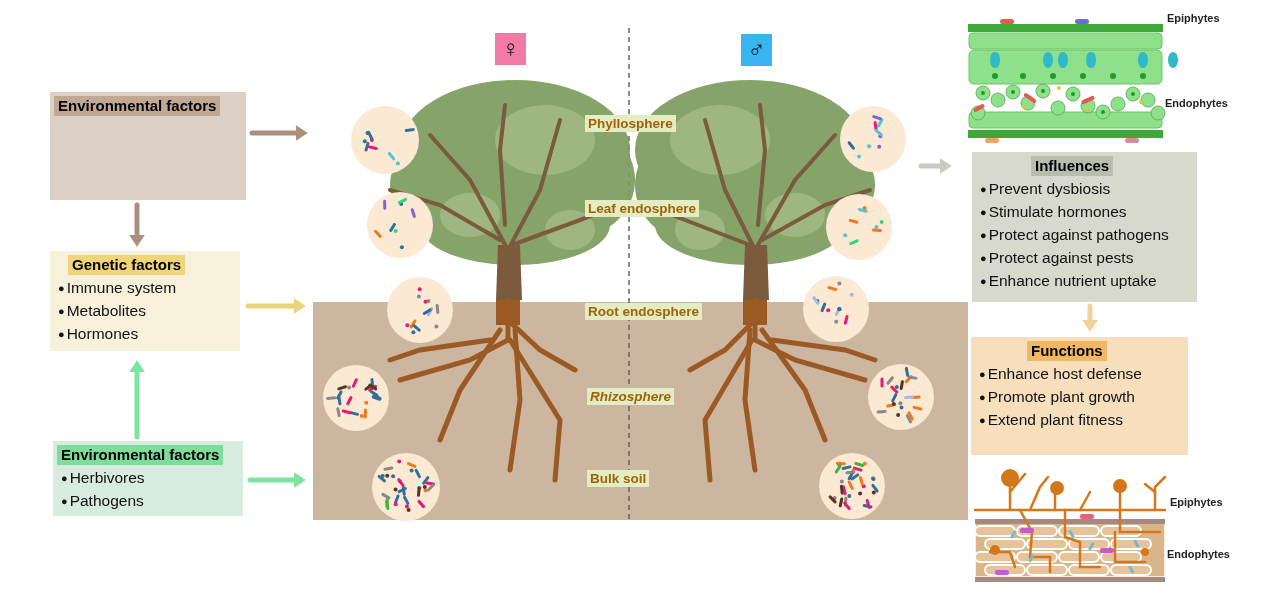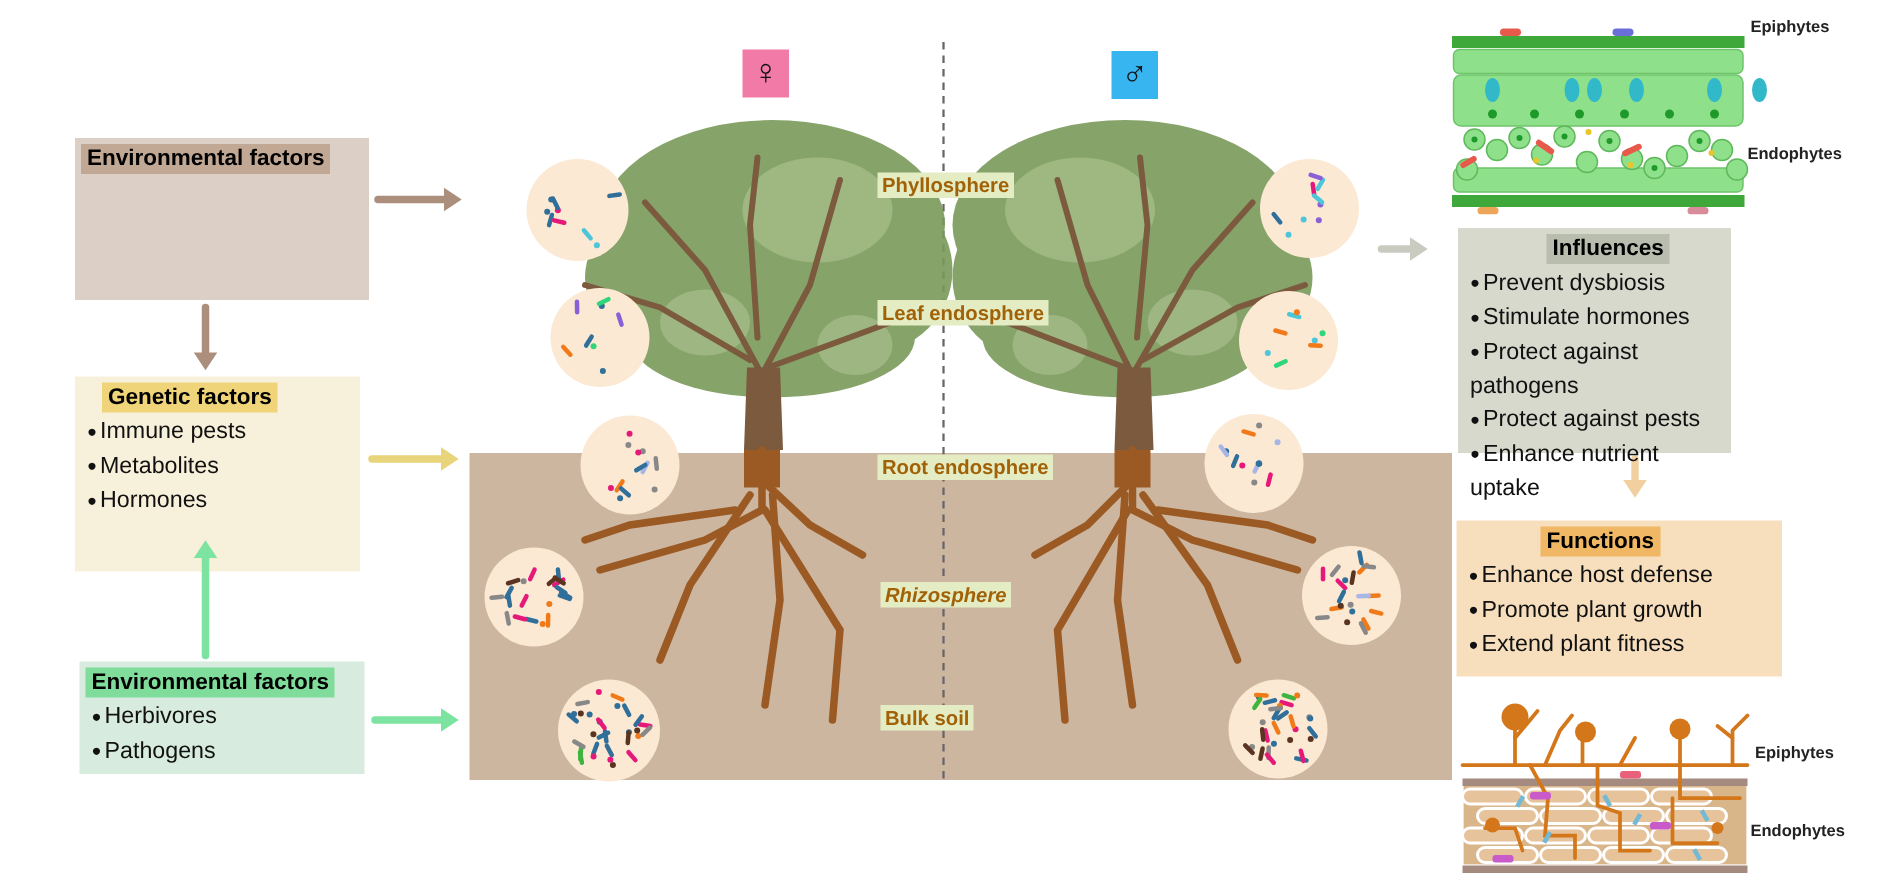--- a/index.html
+++ b/index.html
@@ -4,44 +4,44 @@
 <style>
   html, body { margin:0; padding:0; background:#ffffff; }
   body { width:1269px; height:596px; position:relative; overflow:hidden; font-family:"Liberation Sans", sans-serif; }
   .box { position:absolute; box-sizing:border-box; padding:4px 8px; }
   .box .title { display:inline-block; font-size:15px; font-weight:bold; padding:1px 4px; line-height:18px; }
   .box ul { list-style:none; margin:2px 0 0 0; padding:0; }
   .box li { font-size:15.5px; line-height:22px; color:#111; }
   .box li::before { content:"\25CF"; font-size:11px; margin-right:2px; position:relative; top:-1px; }
   #env1 { left:50px; top:92px; width:196px; height:108px; background:#dccfc6; }
   #env1 .title { background:#c1a894; margin-left:-4px; }
-  #gen { left:50px; top:251px; width:190px; height:130px; background:#f7f0da; }
+  #gen { left:50px; top:251px; width:190px; height:100px; background:#f7f0da; }
   #gen .title { background:#f0d47a; margin-left:10px; }
   #env2 { left:53px; top:441px; width:190px; height:75px; background:#d7ebde; }
   #env2 .title { background:#7fdc9a; margin-left:-4px; }
-  #infl { left:972px; top:152px; width:182px; height:150px; background:#d6d9cc; }
+  #infl { left:972px; top:152px; width:225px; height:150px; background:#d6d9cc; }
   #infl .title { background:#b9bdae; margin-left:51px; }
-  #func { left:971px; top:337px; width:217px; height:104px; background:#f7dfbe;margin-top:10px; }
+  #func { left:971px; top:337px; width:217px; height:118px; background:#f7dfbe; }
   #func .title { background:#f0b764; margin-left:48px; }
   .region-label { position:absolute; background:#e4ecc4; font-size:13.5px; font-weight:bold; padding:1px 3px; color:#a16207; white-space:nowrap; }
   .legend-label { position:absolute; font-size:11px; font-weight:bold; color:#222; }
   .sex-badge { position:absolute; width:31px; height:32px; display:flex; align-items:center; justify-content:center; font-size:24px; color:#111; }
   svg { position:absolute; }
 </style>
 </head>
 <body>
 
 <div class="box" id="env1">
   <span class="title">Environmental factors</span>
 </div>
 
 <div class="box" id="gen">
   <span class="title">Genetic factors</span>
   <ul>
-    <li>Immune pests</li>
+    <li>Immune system</li>
     <li>Metabolites</li>
     <li>Hormones</li>
   </ul>
 </div>
 
 <div class="box" id="env2">
   <span class="title">Environmental factors</span>
   <ul>
     <li>Herbivores</li>
     <li>Pathogens</li>

